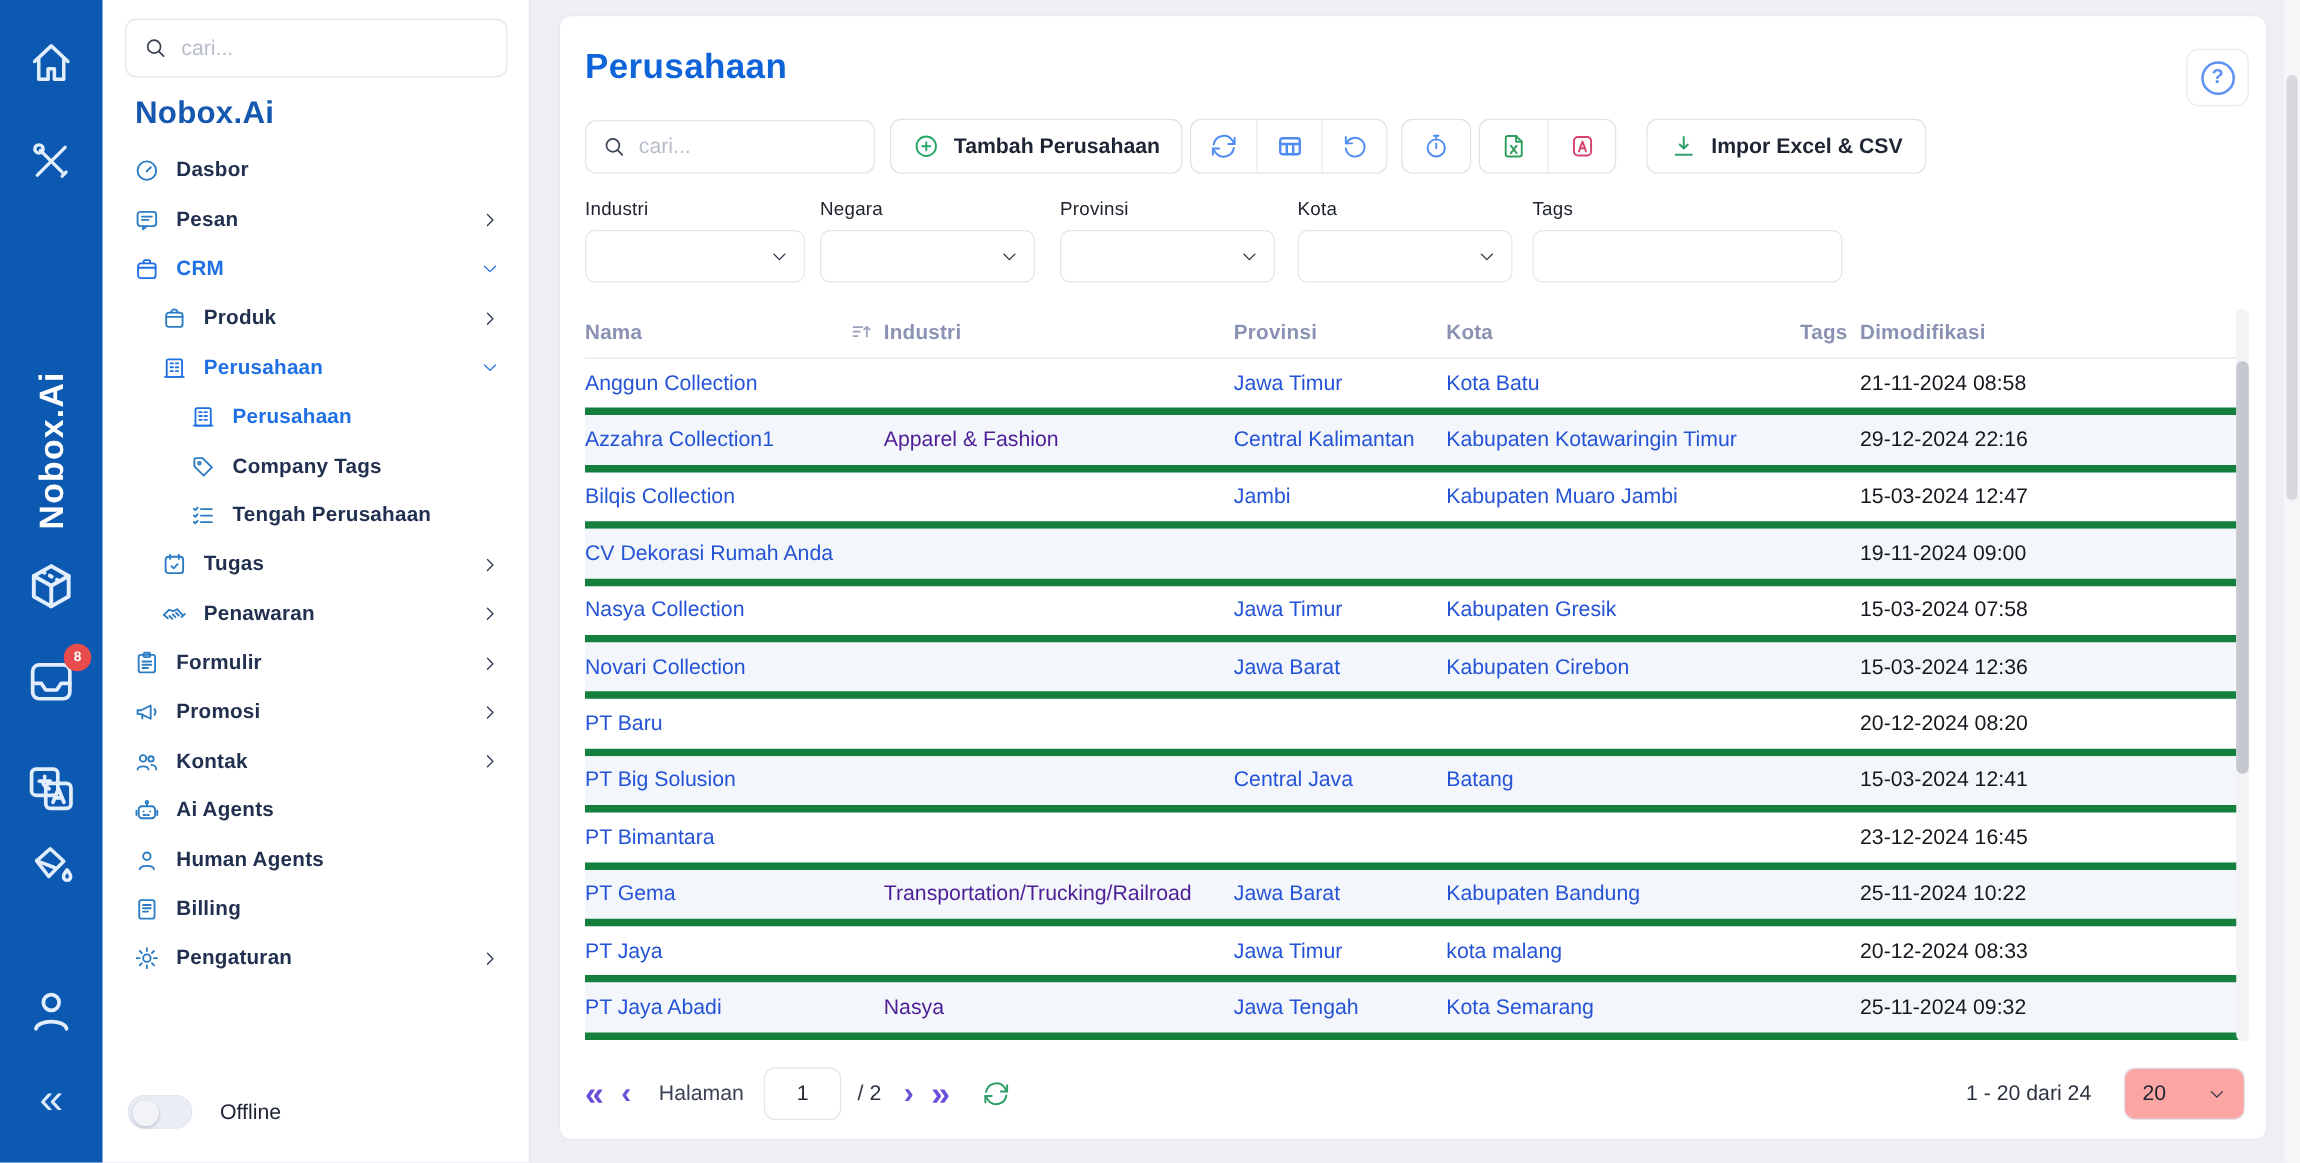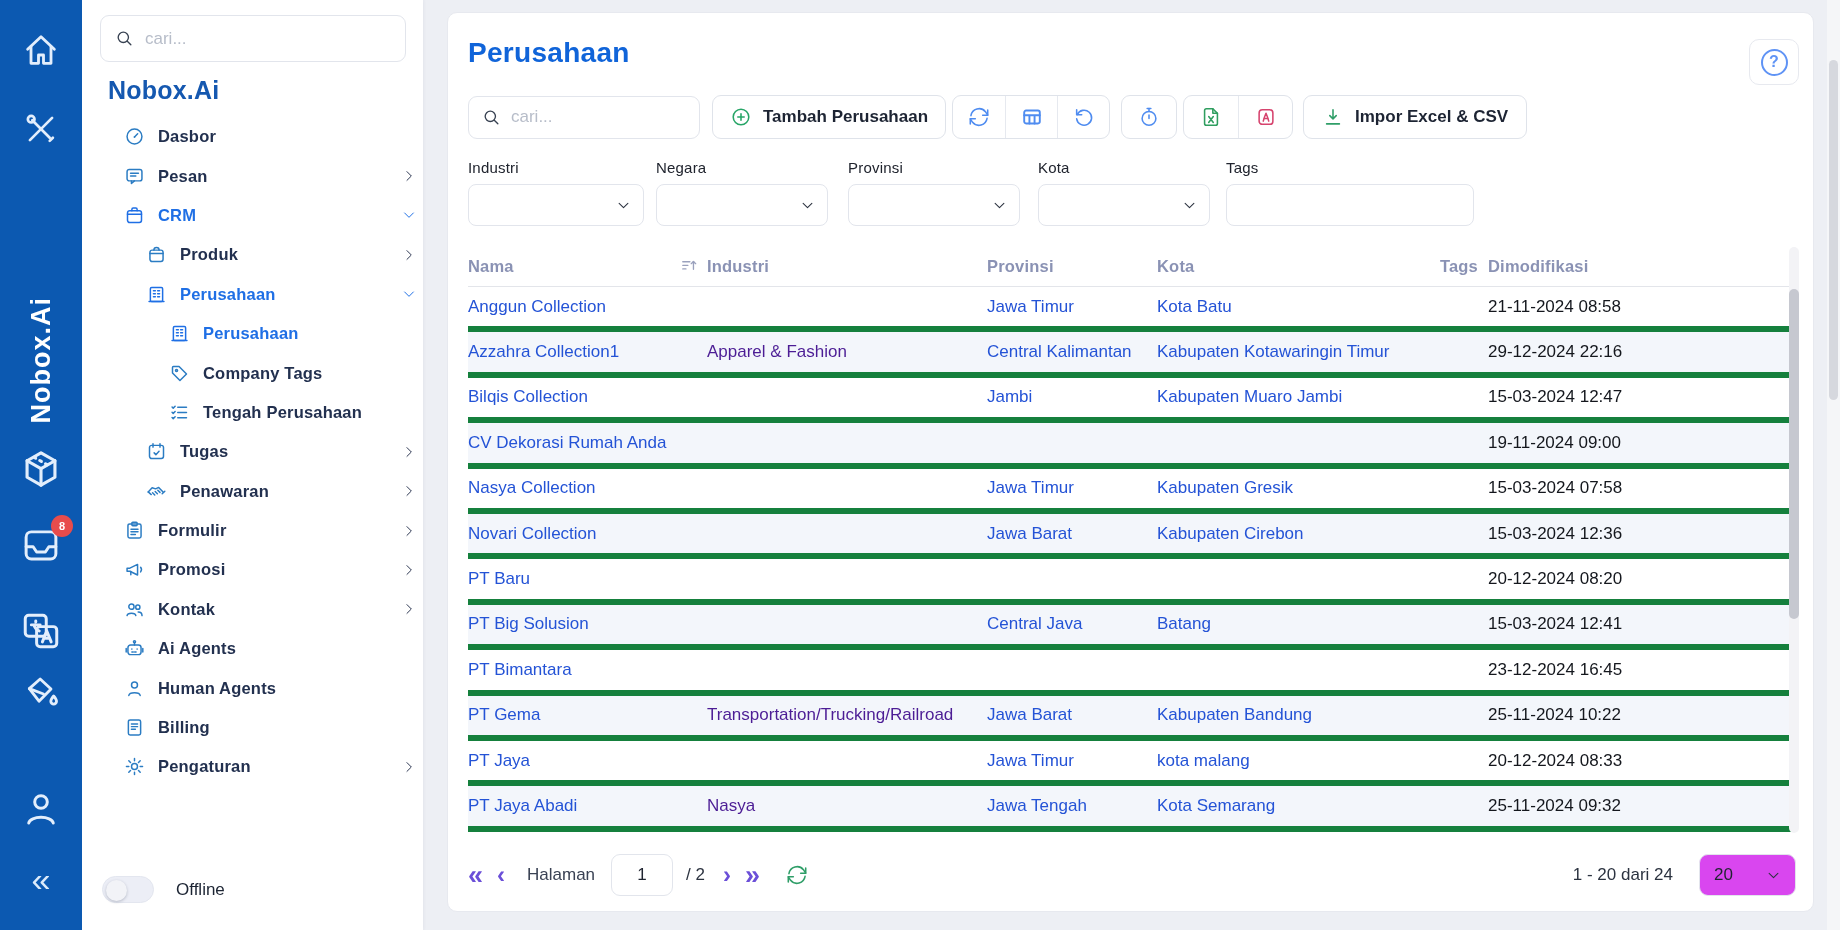--- a/index.html
+++ b/index.html
@@ -18,21 +18,21 @@
   .collapse-glyph { font-size:34px; color:#dcebfb; line-height:1; font-weight:400; }
 
   
   .sidebar { position:fixed; left:82px; top:0; width:341px; height:930px; background:#ffffff; z-index:4;
     box-shadow:1px 0 3px rgba(30,40,80,.05); }
   .side-search { position:absolute; left:18px; top:15px; width:306px; height:47px; border:1px solid #e2e5ec;
     border-radius:9px; display:flex; align-items:center; padding:0 14px; gap:11px; color:#6b7280; background:#fff; }
   .side-search input { border:none; outline:none; flex:1; font-size:17px; color:#374151; font-family:inherit; }
   .side-search input::placeholder { color:#b7bdc9; }
   .side-brand { position:absolute; left:26px; top:76px; font-size:25px; font-weight:700; color:#1558b0; letter-spacing:.2px; }
-  .menu { position:absolute; left:17px; top:117px; width:341px; }
+  .menu { position:absolute; left:0; top:117px; width:341px; }
   .mi { height:39.4px; display:flex; align-items:center; padding-right:24px; color:#22304f; font-size:16.5px;
     font-weight:600; cursor:pointer; letter-spacing:.2px; }
   .mi .ic { width:21px; height:21px; color:#2b7cc3; margin-right:13px; flex:none; }
   .mi.l0 { padding-left:25px; }
   .mi.l1 { padding-left:47px; }
   .mi.l2 { padding-left:70px; }
   .mi.active { color:#1f6fe5; }
   .mi.active .ic { color:#1f6fe5; }
   .chev { margin-left:auto; color:#2a3550; width:14px; height:14px; }
   .mi.active .chev { color:#1f6fe5; }
@@ -56,21 +56,21 @@
   .t-search { width:232px; height:43px; border:1px solid #e2e5ec; border-radius:9px; display:flex; align-items:center;
     padding:0 13px; gap:10px; color:#6b7280; background:#fff; }
   .t-search input { border:none; outline:none; width:150px; font-size:17px; color:#374151; font-family:inherit; }
   .t-search input::placeholder { color:#b7bdc9; }
   .btn { height:44px; border:1px solid #dfe3ea; border-radius:9px; background:#fff; display:flex; align-items:center; cursor:pointer; }
   .btn-add { margin-left:12px; padding:0 17px; gap:11px; font-size:17px; color:#1d2433; font-weight:600; }
   .igroup { margin-left:6px; padding:0; overflow:hidden; }
   .icell { width:52px; height:42px; display:flex; align-items:center; justify-content:center; color:#4f8cf0; cursor:pointer; }
   .icell + .icell { border-left:1px solid #e6e9ef; }
   .btn-stop { margin-left:11px; width:56px; justify-content:center; color:#4f8cf0; }
-  .btn-import { margin-left:10px; padding:0 18px; gap:11px; font-size:17px; color:#1d2433; font-weight:600; }
+  .btn-import { margin-left:24px; padding:0 18px; gap:11px; font-size:17px; color:#1d2433; font-weight:600; }
   .excel { color:#2f9e5f; } .pdf { color:#d6446e; }
 
   .filters { position:absolute; left:20px; top:146px; width:1330px; height:70px; }
   .fblock { position:absolute; top:0; }
   .flabel { font-size:15px; color:#20242e; letter-spacing:.2px; }
   .fbox { margin-top:8px; height:42px; border:1px solid #e2e5ec; border-radius:8px; background:#fff; display:flex;
     align-items:center; justify-content:flex-end; padding:0 12px; cursor:pointer; color:#2c3340; }
   .fbox.plain { cursor:text; }
 
   .thead { position:absolute; left:20px; top:234px; width:1328px; height:40px; display:grid;
@@ -95,21 +95,21 @@
   .tfooter { position:absolute; left:20px; top:840px; width:1328px; height:44px; display:flex; align-items:center; }
   .pgarrow { color:#6b4fd8; font-size:27px; line-height:1; cursor:pointer; font-weight:600; }
   .pg-sm { font-size:24px; }
   .halaman { margin-left:22px; font-size:17px; color:#3a4254; }
   .page-input { margin-left:16px; width:62px; height:42px; border:1px solid #e2e5ec; border-radius:9px; text-align:center;
     font-size:17px; color:#1f2430; outline:none; font-family:inherit; }
   .of-pages { margin-left:13px; font-size:17px; color:#2c3340; }
   .pg-refresh { margin-left:26px; color:#2f9e68; cursor:pointer; }
   .range-text { margin-left:auto; font-size:17px; color:#2c3340; }
   .size-select { margin-left:26px; width:97px; height:42px; border:1px solid #e2e5ec; border-radius:9px; display:flex;
-    align-items:center; justify-content:space-between; padding:0 14px; font-size:17px; color:#1f2430; cursor:pointer; background:#d946ef; }
+    align-items:center; justify-content:space-between; padding:0 14px; font-size:17px; color:#1f2430; cursor:pointer; background:#fca5a5; }
 
   .page-scroll { position:fixed; right:0; top:0; width:13px; height:930px; background:#f5f6f8; z-index:6; }
   .page-thumb { position:absolute; top:60px; left:2px; width:9px; height:340px; background:#d6d8de; border-radius:5px; } .mgap2 { margin-left:14px; }
 </style>
 </head>
 <body>
 
 <div class="rail">
   <div class="ricon" style="top:30px">
     <svg class="stroke" width="40" height="40" viewBox="0 0 24 24">

